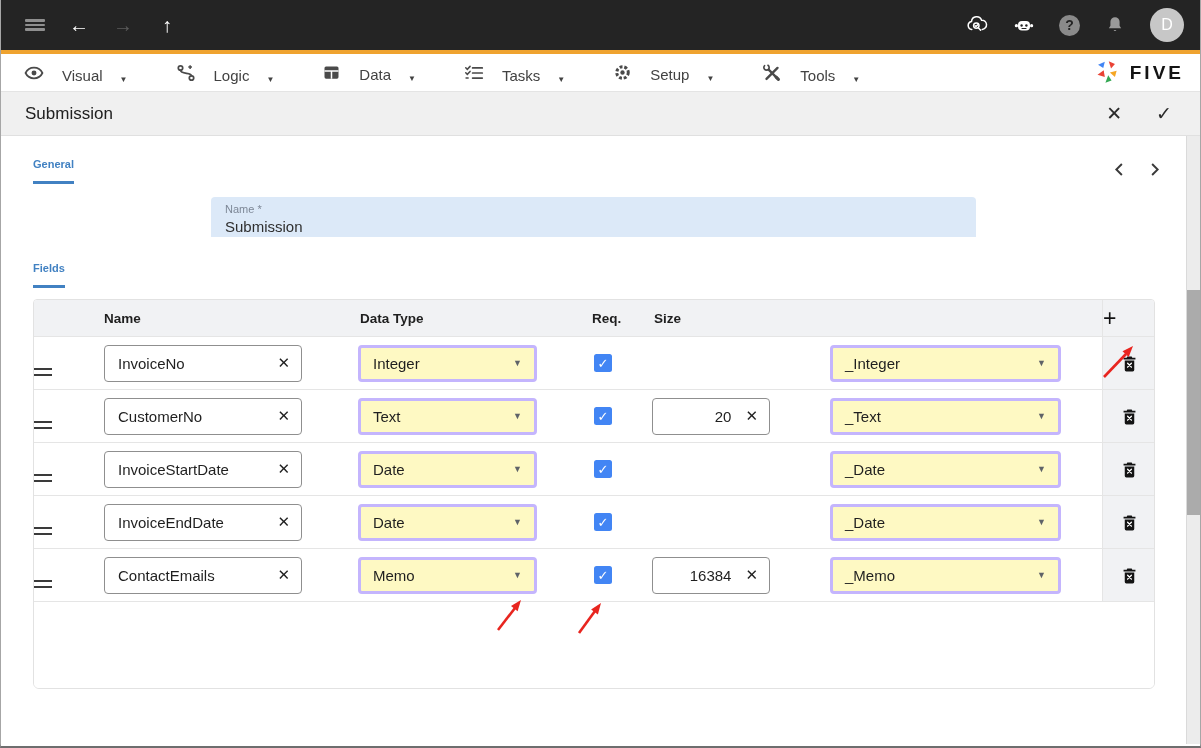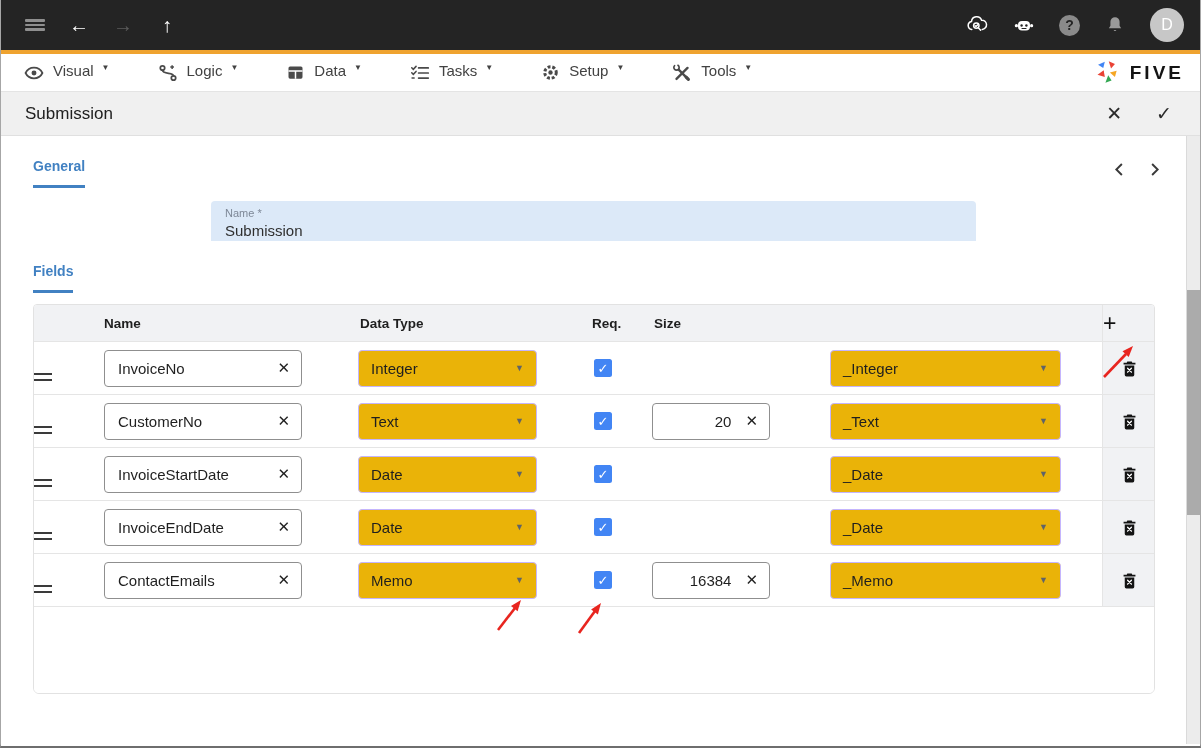--- a/index.html
+++ b/index.html
@@ -25,35 +25,35 @@
   .crumb { display:flex; align-items:center; gap:7px; font-size:13px; font-weight:700; letter-spacing:.5px; color:#fff; cursor:pointer; }
   .crumb-sep { margin:0 24px; display:flex; }
   .tb-right { margin-left:auto; display:flex; align-items:center; gap:23px; margin-right:16px; }
   .help-circle { width:21px; height:21px; border-radius:50%; background:#8a8a8a; color:#242424; font-size:14px; font-weight:700; display:flex; align-items:center; justify-content:center; }
   .avatar { width:34px; height:34px; border-radius:50%; background:#c7c7c7; color:#fff; font-size:16px; font-weight:500; display:flex; align-items:center; justify-content:center; }
   .amber { height:4px; background:#EFA32F; }
 
   
   .menubar { height:38px; background:#fff; display:flex; align-items:center; border-bottom:1px solid #e4e4e4; }
   .menu-items { display:flex; align-items:center; gap:47px; margin-left:22px; }
-  .menu-item { display:flex; align-items:flex-start; gap:8px; color:#424242; font-size:15px; cursor:pointer; }
+  .menu-item { display:flex; align-items:flex-end; gap:17px; color:#424242; font-size:15px; cursor:pointer; }
   .menu-caret { font-size:8px; color:#424242; margin-top:1px; }
   .brand { margin-left:auto; margin-right:16px; display:flex; align-items:center; gap:10px; }
   .brand-text { font-size:19px; font-weight:700; letter-spacing:3px; color:#141414; }
 
   
   .formheader { height:44px; background:#f0f0f0; border-bottom:1px solid #e0e0e0; display:flex; align-items:center; padding:0 28px 0 24px; }
   .form-title { font-size:17px; font-weight:500; color:#212121; flex:1; }
   .fh-actions { display:flex; align-items:center; gap:34px; }
   .fh-btn { font-size:19px; font-weight:500; color:#2b2b2b; cursor:pointer; line-height:1; }
 
   
   .content { position:relative; height:610px; background:#fff; }
   .tabsrow { display:flex; justify-content:space-between; align-items:flex-start; padding:22px 36px 0 32px; }
-  .tab { display:inline-block; color:#4181C2; font-weight:700; font-size:14px; padding-bottom:11px; border-bottom:3px solid #4181C2; cursor:pointer; }
+  .tab { display:inline-block; color:#4181C2; font-weight:700; font-size:11px; padding-bottom:11px; border-bottom:3px solid #4181C2; cursor:pointer; }
   .pager { display:flex; gap:16px; margin-top:2px; }
   .pager .pg { cursor:pointer; display:flex; }
 
   .name-field { margin:13px 0 0 210px; width:765px; height:40px; background:#DCE9F8; border-radius:4px 4px 0 0; padding:6px 14px; cursor:text; }
   .name-label { font-size:11px; color:#7d8796; }
   .name-value { font-size:15px; color:#2f2f2f; margin-top:3px; }
 
   .fields-tabwrap { margin:21px 0 0 32px; }
 
   
@@ -72,21 +72,21 @@
   .drag { margin-left:25px; cursor:grab; }
   .drag i { display:block; width:18px; height:2.4px; background:#3a3a3a; margin:3.2px 0; }
 
   .tinput { display:flex; align-items:center; height:37px; border:1px solid #8f8f8f; border-radius:4px; background:#fff; padding:0 11px 0 13px; font-size:15px; color:#1f1f1f; cursor:text; }
   .tinput .val { flex:1; }
   .clear { font-size:15px; font-weight:700; color:#1f1f1f; margin-left:8px; cursor:pointer; }
   .name-input { width:198px; margin-left:2px; }
   .size-input { width:118px; margin-left:8px; }
   .size-input .val { text-align:right; margin-right:6px; }
 
-  .tselect { display:flex; align-items:center; height:37px; border:1px solid #c4b5fd; border-radius:4px; background:#eab308; padding:0 12px; font-size:15px; color:#1f1f1f; cursor:pointer; }
+  .tselect { display:flex; align-items:center; height:37px; border:3px solid #c4b5fd; border-radius:4px; background:#fef9c3; padding:0 12px; font-size:15px; color:#1f1f1f; cursor:pointer; }
   .tselect .val { flex:1; }
   .sel-caret { font-size:9px; color:#5f6368; }
   .type-select { width:179px; margin-left:4px; }
   .ddt-select { width:231px; margin-left:8px; }
 
   .checkbox { width:18px; height:18px; background:#4285F4; border-radius:2.5px; color:#fff; font-size:13px; font-weight:700; display:flex; align-items:center; justify-content:center; margin-left:10px; cursor:pointer; }
 
   .c-del { height:100%; background:#f1f2f4; border-left:1px solid #e5e5e5; display:flex; align-items:center; justify-content:center; }
   .del-btn { cursor:pointer; display:flex; }
   .tfoot { height:87px; background:#fff; border-top:1px solid #e5e5e5; }

